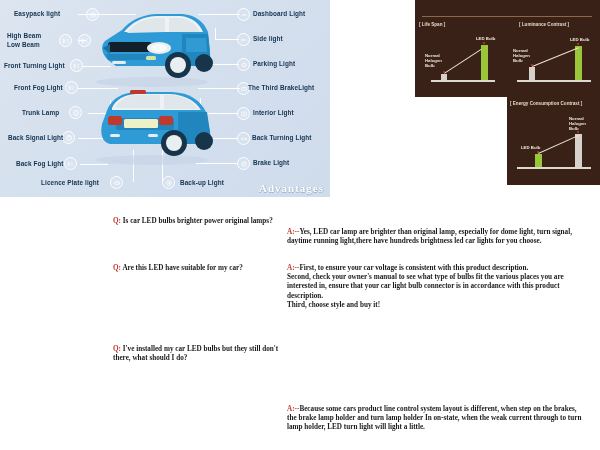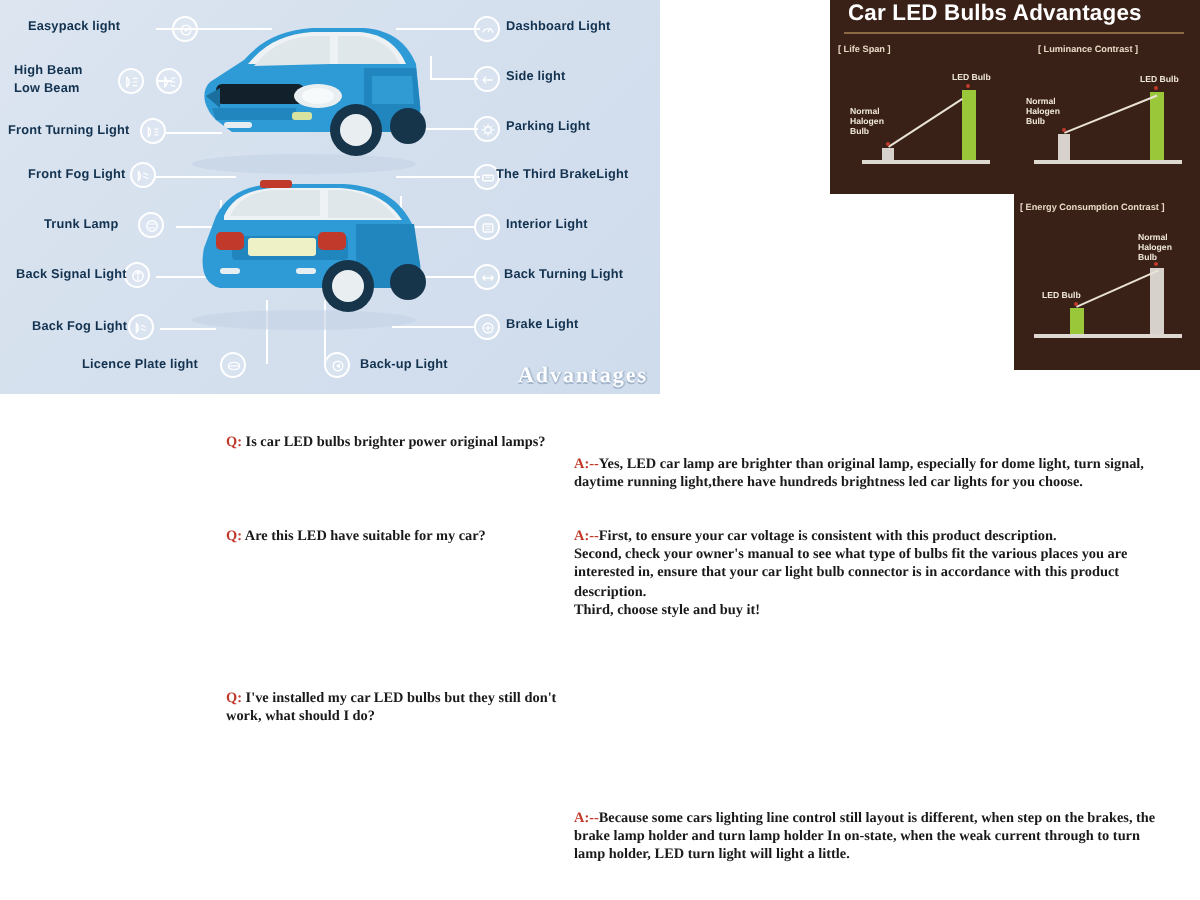--- a/index.html
+++ b/index.html
@@ -306,21 +306,20 @@
     <div class="diag-label r" style="left:253px;top:159px;">Brake Light</div>
     <div class="diag-label r" style="left:180px;top:179px;">Back-up Light</div>
 
     <div class="watermark">Advantages</div>
   </div>
 
   <div class="adv">
     <div class="adv-top"></div>
     <div class="adv-bot"></div>
 
-    <div class="adv-title">Car LED Bulbs Advantages</div>
     <div class="adv-title-rule"></div>
 
     <div class="chart-box" style="left:4px;top:22px;width:86px;height:66px;">
       <div class="chart-cap" style="left:0px;top:0px;">[ Life Span ]</div>
       <div class="baseline" style="left:12px;top:58px;width:64px;"></div>
       <div class="bar-gray" style="left:22px;top:52px;width:6px;height:6px;"></div>
       <div class="bar-green" style="left:62px;top:23px;width:7px;height:35px;"></div>
       <div class="ramp" style="left:25px;top:51px;width:44px;transform:rotate(-33deg);"></div>
       <div class="bulb-lab" style="left:6px;top:31px;width:24px;white-space:normal;">Normal Halogen Bulb</div>
       <div class="mark" style="left:24px;top:49px;"></div>
@@ -356,18 +355,18 @@
   <div class="faq">
 
     <div class="q-col" style="top:17px;"><span class="qa-key">Q:</span><span> Is car LED bulbs brighter power original lamps?</span></div>
     <div class="a-col" style="top:28px;"><span class="qa-key">A:--</span><span>Yes, LED car lamp are brighter than original lamp, especially for dome light, turn signal, daytime running light,there have hundreds brightness led car lights for you choose.</span></div>
 
     <div class="q-col" style="top:64px;"><span class="qa-key">Q:</span><span> Are this LED have suitable for my car?</span></div>
     <div class="a-col" style="top:64px;white-space:pre-line;"><span class="qa-key">A:--</span><span>First, to ensure your car voltage is consistent with this product description.
 Second, check your owner's manual to see what type of bulbs fit the various places you are interested in, ensure that your car light bulb connector is in accordance with this product description.
 Third, choose style and buy it!</span></div>
 
-    <div class="q-col" style="top:145px;"><span class="qa-key">Q:</span><span> I've installed my car LED bulbs but they still don't work, what should I do?</span></div>
-
-    <div class="a-col" style="top:205px;"><span class="qa-key">A:--</span><span>Because some cars lighting line control still layout is different, when step on the brakes, the brake lamp holder and turn lamp holder In on-state, when the weak current through to turn lamp holder, LED turn light will light a little.</span></div>
+    <div class="q-col" style="top:145px;"><span class="qa-key">Q:</span><span> I've installed my car LED bulbs but they still don't there, what should I do?</span></div>
+
+    <div class="a-col" style="top:205px;"><span class="qa-key">A:--</span><span>Because some cars product line control system layout is different, when step on the brakes, the brake lamp holder and turn lamp holder In on-state, when the weak current through to turn lamp holder, LED turn light will light a little.</span></div>
 
   </div>
 </div>
 
 </body></html>

